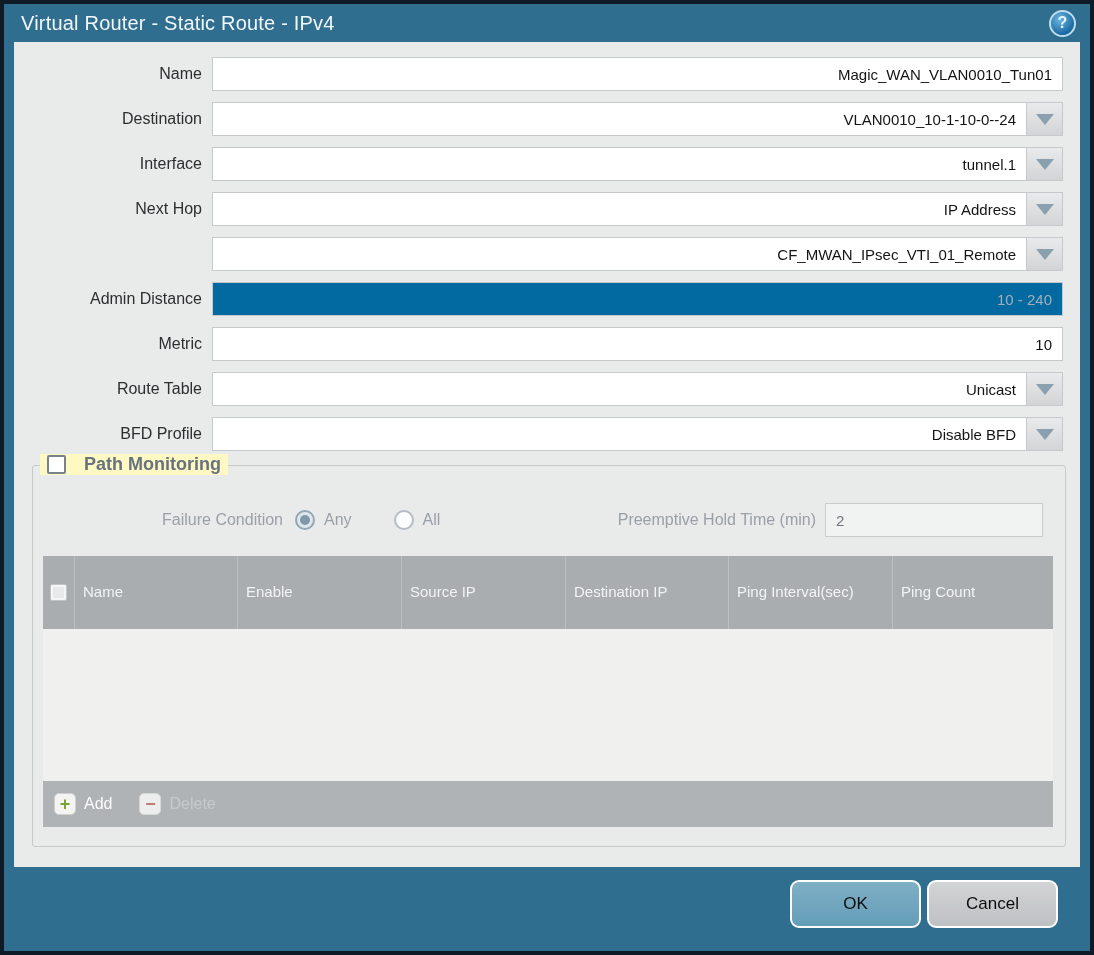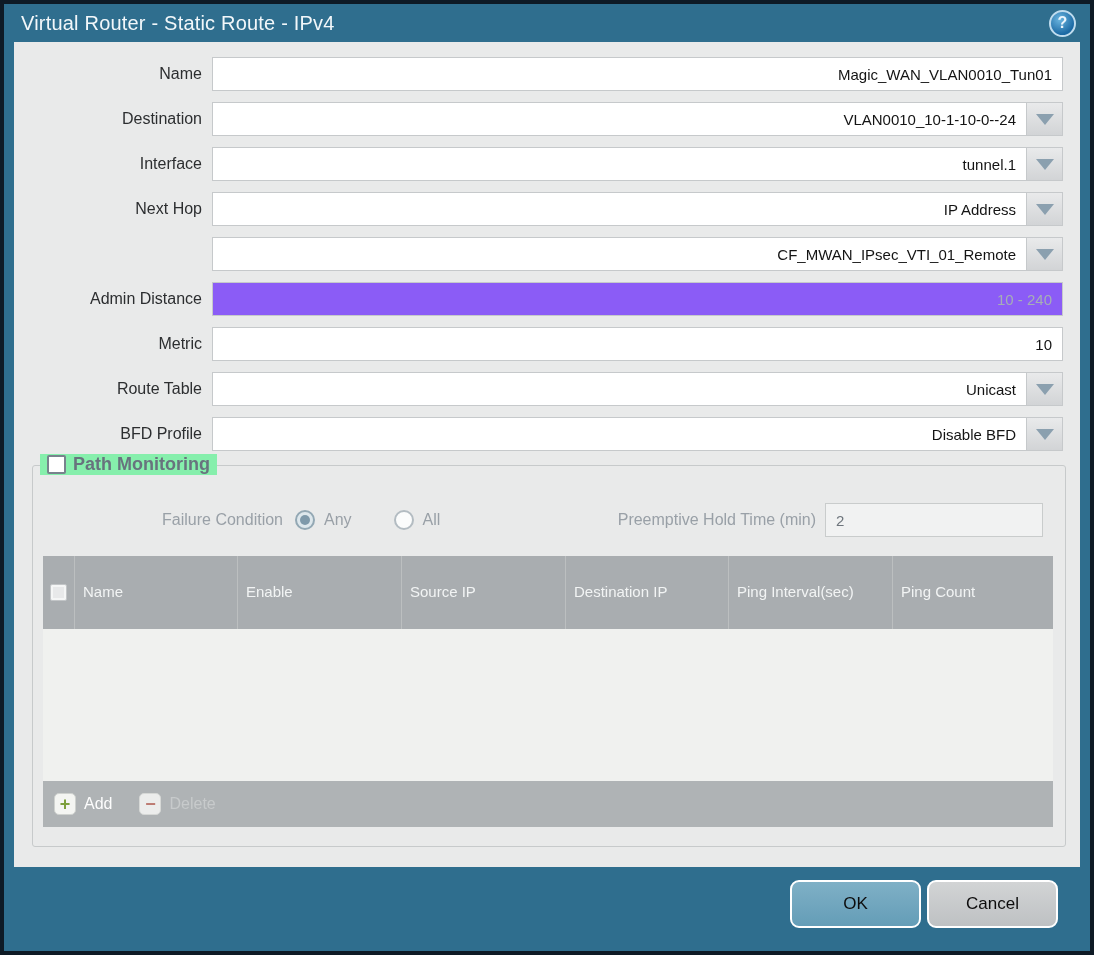--- a/index.html
+++ b/index.html
@@ -47,21 +47,21 @@
   }
   .fctrl { flex: 1; position: relative; }
   .txt {
     width: 100%; height: 34px;
     border: 1px solid #c6c9cb; background: #fff;
     font-family: "Liberation Sans", sans-serif;
     font-size: 15px; color: #141414; padding: 0 10px;
     outline: none;
     text-align: right;
   }
-  .txt.soft { background: #8b5cf6; }
+  .txt.soft { background: #0369a1; }
   .txt::placeholder { color: #a6aeb6; }
   .combo .txt { padding-right: 46px; }
   .ddbtn {
     position: absolute; top: 1px; right: 1px; bottom: 1px; width: 36px;
     background: linear-gradient(#e9eaeb, #d2d4d6);
     border-left: 1px solid #c6c9cb;
     display: flex; align-items: center; justify-content: center;
     cursor: pointer;
   }
   .ddarrow {
@@ -71,22 +71,22 @@
   }
   
   .pm {
     position: relative;
     margin: 14px 14px 0 18px;
     height: 382px;
     border: 1px solid #c7cacb; border-radius: 3px;
   }
   .pm-legend {
     position: absolute; top: -12px; left: 7px;
-    background: #86efac; padding: 0 7px;
-    display: flex; align-items: center; gap: 7px;
+    background: #fef9c3; padding: 0 7px;
+    display: flex; align-items: center; gap: 18px;
     font-size: 18px; font-weight: bold; color: #68737e;
   }
   .checkbox {
     width: 19px; height: 19px; background: #fff;
     border: 2px solid #78828d; border-radius: 2px;
     display: inline-block; cursor: pointer;
   }
   .pmrow {
     margin-top: 37px; height: 34px;
     display: flex; align-items: center;

